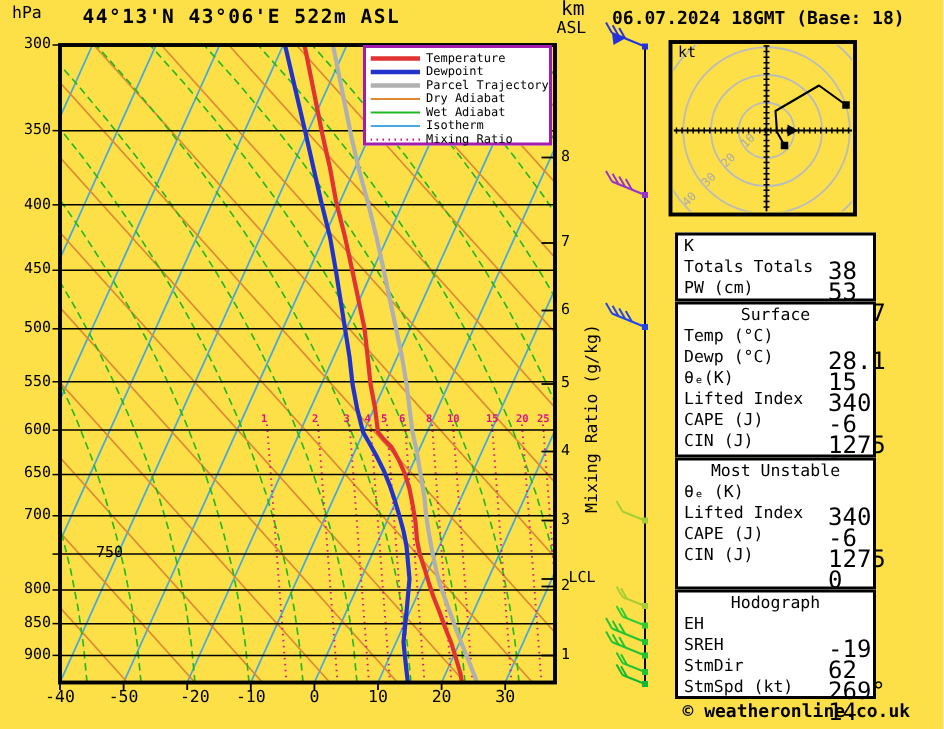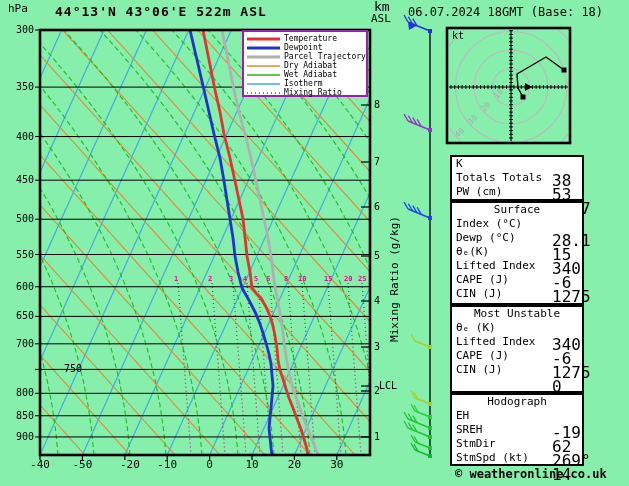--- a/index.html
+++ b/index.html
@@ -1,21 +1,21 @@
 <!DOCTYPE html>
 <html><head>
 <meta charset="utf-8">
 <style>
   html,body{margin:0;padding:0;background:#fff;}
-  #app{position:relative;width:629px;height:486px;background:#86efac;overflow:hidden;
+  #app{position:relative;width:629px;height:486px;background:#fde047;overflow:hidden;
        font-family:"DejaVu Sans Mono","Liberation Mono",monospace;color:#000;}
   .abs{position:absolute;}
   .lbl{position:absolute;font-size:10px;line-height:10px;white-space:pre;}
   #title-left{left:55px;top:7px;font-size:13px;font-weight:bold;letter-spacing:1px;}
-  #title-right{left:408px;top:7px;font-size:12px;font-weight:normal;}
+  #title-right{left:408px;top:7px;font-size:12px;font-weight:bold;}
   #hpa-label{left:8px;top:4px;font-size:11px;}
   #km-label{left:374px;top:2px;font-size:13px;}
   #asl-label{left:371px;top:14px;font-size:11px;}
   #xaxis-label{left:113px;top:468px;font-size:12px;}
   #mixing-axis-label{left:330px;top:274px;font-size:11px;transform:rotate(-90deg);transform-origin:center;width:130px;text-align:center;}
   #copyright{left:455px;top:469px;font-size:12px;font-weight:bold;}
   #kt-label{left:452px;top:31px;font-size:10px;}
   #lcl-label{left:379px;top:381px;font-size:10px;}
   .ptick{position:absolute;font-size:10px;line-height:10px;width:26px;text-align:right;}
   .ttick{position:absolute;font-size:11px;line-height:11px;width:30px;text-align:center;}
@@ -377,21 +377,21 @@
           <div class="stat-value">53</div>
         </div>
         <div class="srow">
           <div class="stat-row stat-label">PW (cm)</div>
           <div class="stat-value">3.27</div>
         </div>
       </div>
       <div class="statbox" style="top: 201px; height: 104px;">
         <div class="stat-header">Surface</div>
         <div class="srow">
-          <div class="stat-row stat-label">Index (°C)</div>
+          <div class="stat-row stat-label">Temp (°C)</div>
           <div class="stat-value">28.1</div>
         </div>
         <div class="srow">
           <div class="stat-row stat-label">Dewp (°C)</div>
           <div class="stat-value">15</div>
         </div>
         <div class="srow">
           <div class="stat-row stat-label">θₑ(K)</div>
           <div class="stat-value">340</div>
         </div>

